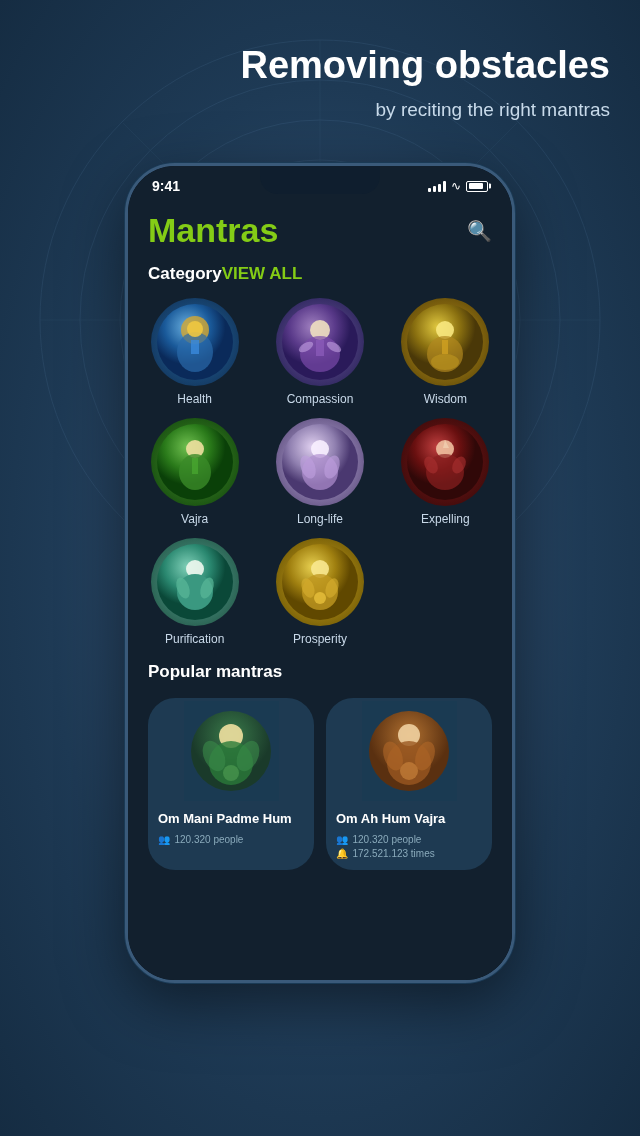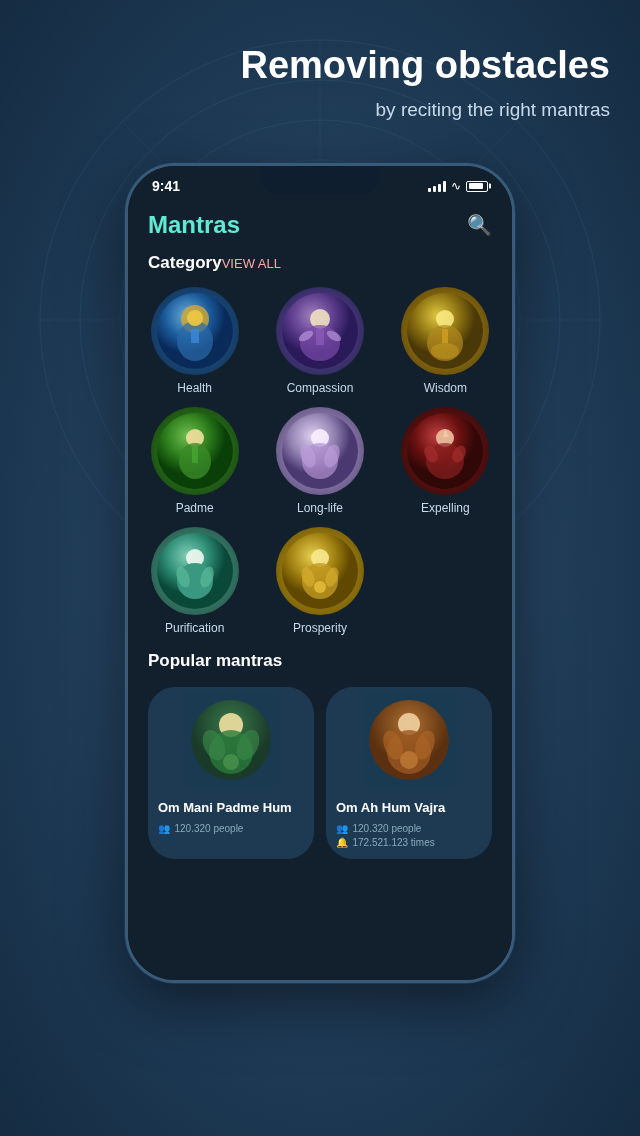--- a/index.html
+++ b/index.html
@@ -162,22 +162,22 @@
     }
 
     .app-header {
       display: flex;
       justify-content: space-between;
       align-items: center;
       padding: 12px 20px 8px;
     }
 
     .app-title {
-      color: #5eead4;
-      font-size: 24px;
+      color: #84cc16;
+      font-size: 34px;
       font-weight: 700;
     }
 
     .search-btn {
       color: white;
       font-size: 20px;
       cursor: pointer;
     }
 
     .section-header {
@@ -187,23 +187,23 @@
       padding: 6px 20px 10px;
     }
 
     .section-title {
       color: white;
       font-size: 17px;
       font-weight: 600;
     }
 
     .view-all-btn {
-      color: #fca5a5;
-      font-size: 13px;
-      font-weight: 400;
+      color: #84cc16;
+      font-size: 17px;
+      font-weight: 700;
       cursor: pointer;
     }
 
     .categories-grid {
       display: grid;
       grid-template-columns: repeat(3, 1fr);
       gap: 4px 0;
       padding: 0 4px;
     }
 
@@ -437,21 +437,21 @@
                     <stop offset="0%" stop-color="#70c050"></stop>
                     <stop offset="60%" stop-color="#2a7a1a"></stop>
                     <stop offset="100%" stop-color="#0a4008"></stop>
                   </radialGradient>
                 </defs>
                 <circle cx="40" cy="27" r="9" fill="#f0e0a0" opacity="0.9"></circle>
                 <ellipse cx="40" cy="50" rx="16" ry="18" fill="#3a8a28" opacity="0.8"></ellipse>
                 <rect x="37" y="36" width="6" height="16" fill="#4aaa30" opacity="0.7"></rect>
               </svg>
             </div>
-            <span class="category-label">Padme</span>
+            <span class="category-label">Vajra</span>
           </div>
 
           <div class="category-item">
             <div class="category-circle cat-longlife">
               <svg width="80" height="80" viewBox="0 0 80 80">
                 <circle cx="40" cy="40" r="38" fill="url(#h6)"></circle>
                 <defs>
                   <radialGradient id="h6" cx="40%" cy="30%">
                     <stop offset="0%" stop-color="#e0d0f0"></stop>
                     <stop offset="60%" stop-color="#9080b0"></stop>

